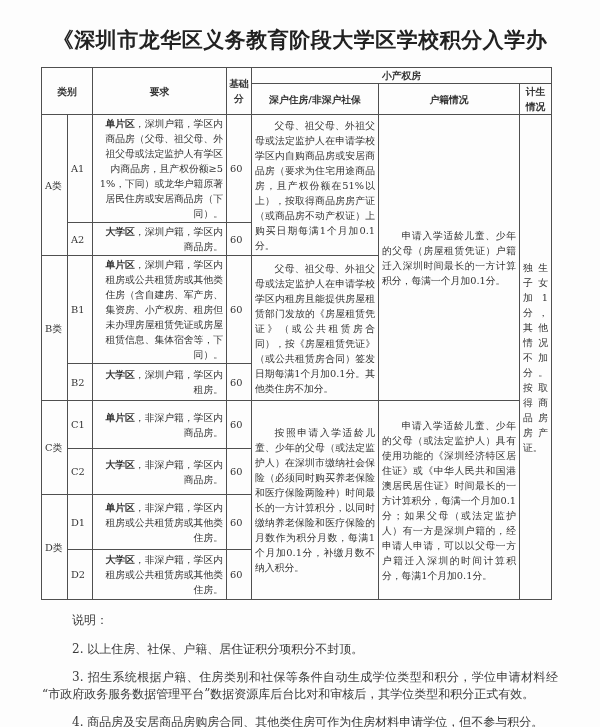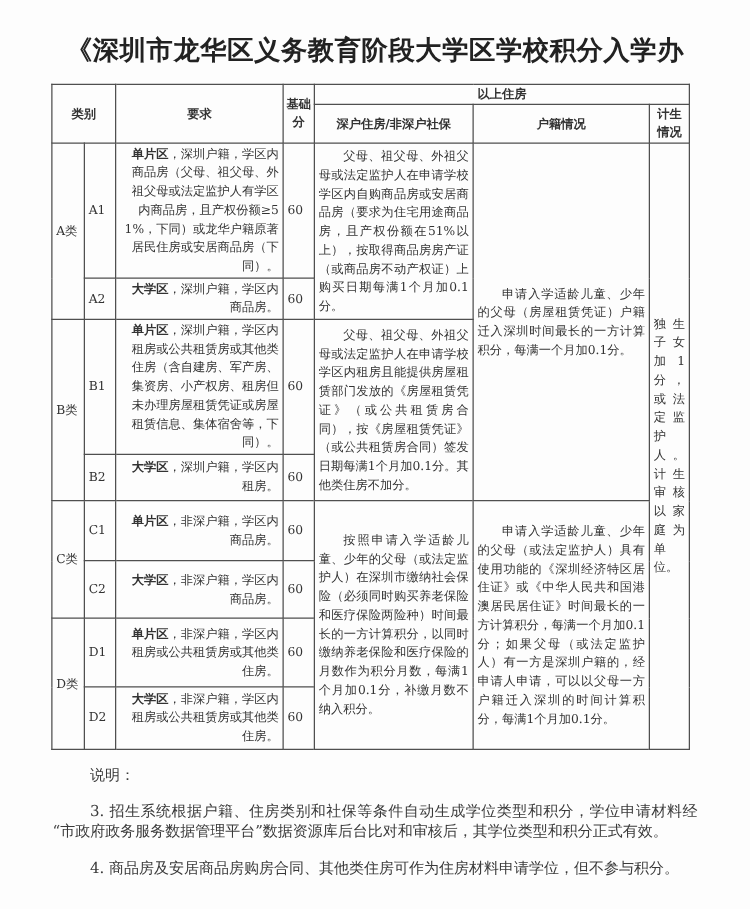--- a/index.html
+++ b/index.html
@@ -53,37 +53,37 @@
       <col style="width:25px">
         <col style="width:127px">
         <col style="width:141px">
       <col style="width:32px">
     </colgroup>
     <thead>
       <tr style="height:16px">
         <th rowspan="2" colspan="2">类别</th>
         <th rowspan="2">要求</th>
         <th rowspan="2" class="base-th">基础分</th>
-        <th colspan="3">以上住房</th>
+        <th colspan="3">小产权房</th>
       </tr>
       <tr style="height:30px">
         <th>深户住房/非深户社保</th>
         <th>户籍情况</th>
         <th class="fp-th">计生情况</th>
       </tr>
     </thead>
     <tbody>
       <tr style="height:98px">
         <td class="cat" rowspan="2">A类</td>
         <td class="code">A1</td>
         <td class="req"><b>单片区</b><span>，深圳户籍，学区内商品房（父母、祖父母、外祖父母或法定监护人有学区内商品房，且产权份额≥51%，下同）或龙华户籍原著居民住房或安居商品房（下同）。</span></td>
         <td class="score">60</td>
         <td class="para" rowspan="2">父母、祖父母、外祖父母或法定监护人在申请学校学区内自购商品房或安居商品房（要求为住宅用途商品房，且产权份额在51%以上），按取得商品房房产证（或商品房不动产权证）上购买日期每满1个月加0.1分。</td>
         <td class="para" rowspan="4">申请入学适龄儿童、少年的父母（房屋租赁凭证）户籍迁入深圳时间最长的一方计算积分，每满一个月加0.1分。</td>
-        <td class="fp-cell" rowspan="8">独生子女加1分，或法定监护人。计生审核以家庭为单位。</td>
+        <td class="fp-cell" rowspan="8">独生子女加1分，其他情况不加分。按取得商品房房产证。</td>
       </tr>
       <tr style="height:30px">
         <td class="code">A2</td>
         <td class="req"><b>大学区</b><span>，深圳户籍，学区内商品房。</span></td>
         <td class="score">60</td>
       </tr>
       <tr style="height:92px">
         <td class="cat" rowspan="2">B类</td>
         <td class="code">B1</td>
         <td class="req"><b>单片区</b><span>，深圳户籍，学区内租房或公共租赁房或其他类住房（含自建房、军产房、集资房、小产权房、租房但未办理房屋租赁凭证或房屋租赁信息、集体宿舍等，下同）。</span></td>
@@ -117,18 +117,19 @@
       <tr style="height:50px">
         <td class="code">D2</td>
         <td class="req"><b>大学区</b><span>，非深户籍，学区内租房或公共租赁房或其他类住房。</span></td>
         <td class="score">60</td>
       </tr>
     </tbody>
   </table>
 
   <div class="notes">
     <p>说明：</p>
+    <p>2. 以上住房、社保、户籍、居住证积分项积分不封顶。</p>
     <p>3. 招生系统根据户籍、住房类别和社保等条件自动生成学位类型和积分，学位申请材料经“市政府政务服务数据管理平台”数据资源库后台比对和审核后，其学位类型和积分正式有效。</p>
     <p>4. 商品房及安居商品房购房合同、其他类住房可作为住房材料申请学位，但不参与积分。</p>
 
   </div>
 
 </div>
 
 </body></html>

